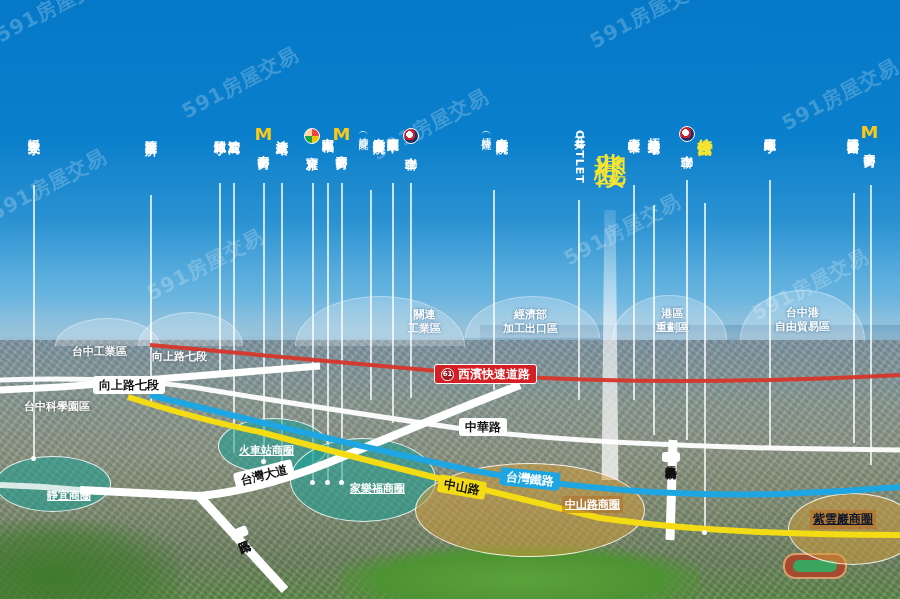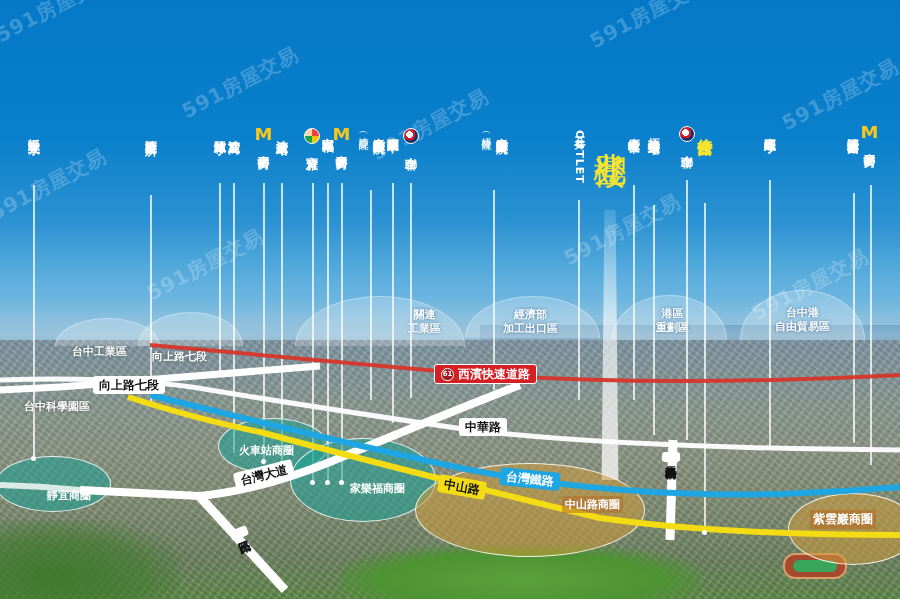--- a/index.html
+++ b/index.html
@@ -114,25 +114,25 @@
   }
 
   
   .zone {
     position: absolute; border-radius: 50%;
     border: 1.5px solid rgba(255,255,255,0.85);
   }
   .zone.teal { background: rgba(25,160,150,0.55); }
   .zone.gold { background: rgba(205,155,60,0.55); }
   .zone-label {
-    position: absolute; font-size: 11px; font-weight: bold; white-space: nowrap;
+    position: absolute; font-size: 11px; font-weight: bold; white-space: nowrap; text-decoration: underline;
   }
   .zone-label.on-teal { color: #fff; }
   .zone-label.on-gold { color: #fff; background: rgba(180,110,40,0.55); padding: 1px 3px; }
-  .zone-label.on-gold-big { color: #ffffff; background: rgba(180,110,40,0.65); padding: 1px 3px; font-size: 12px; }
+  .zone-label.on-gold-big { color: #0f172a; background: rgba(180,110,40,0.65); padding: 1px 3px; font-size: 12px; }
 
   .pin-dot { position: absolute; width: 5px; height: 5px; border-radius: 50%; background: #fff; }
   .track { position: absolute; left: 783px; top: 553px; width: 64px; height: 26px; border-radius: 12px; background: #a44a2e; border: 2px solid #d99e6a; }
   .track::after { content:""; position:absolute; left: 8px; top: 5px; right: 8px; bottom: 5px; background:#3aa55d; border-radius: 8px; }
 </style>
 </head>
 <body>
 
 <div id="stage">
   <div class="sky"></div>

